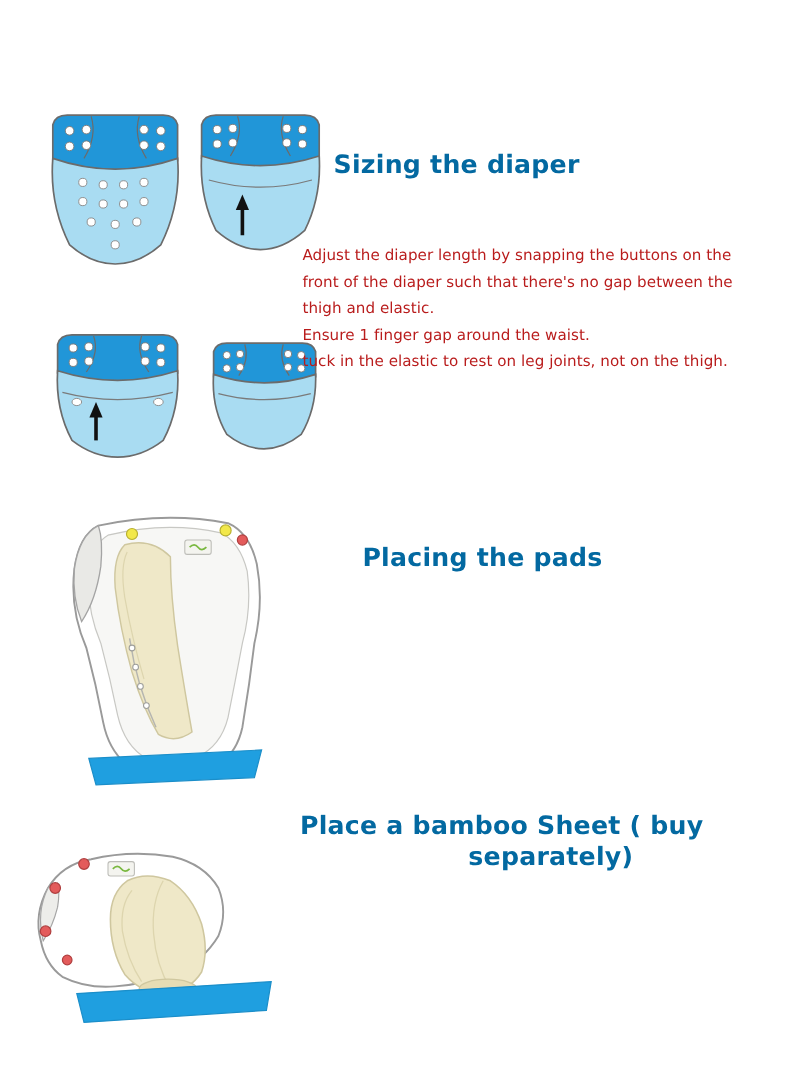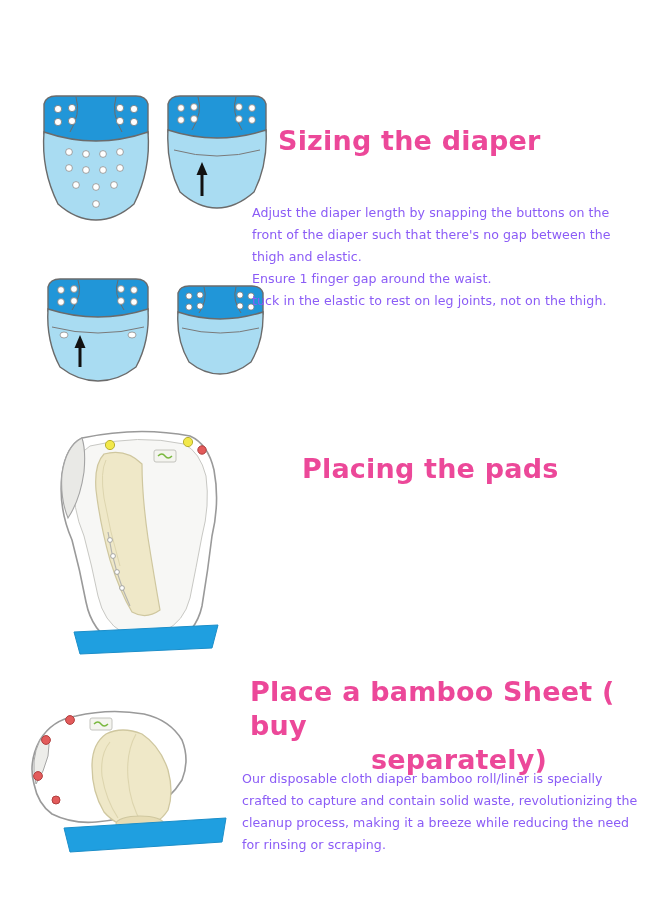--- a/index.html
+++ b/index.html
@@ -20,30 +20,30 @@
     position: absolute;
     inset: 0;
     background: #ffffff;
   }
 
   
   .heading {
     position: absolute;
     font-family: "DejaVu Sans", sans-serif;
     font-weight: 700;
-    font-size: 27px;
-    color: #ec4899;
+    font-size: 21px;
+    color: #0369a1;
     letter-spacing: 0.2px;
     line-height: 1.25;
   }
   .body-text {
     position: absolute;
     font-family: "DejaVu Sans", sans-serif;
     font-size: 12.6px;
-    color: #8b5cf6;
+    color: #b91c1c;
     line-height: 1.75;
     letter-spacing: 0.05px;
   }
 
   
   #sec1-heading { left: 278px; top: 124px; }
   #sec1-text    { left: 252px; top: 202px; width: 382px; }
 
   
   #sec2-heading { left: 278px; top: 452px; margin-left: 24px; }
@@ -221,15 +221,14 @@
 tuck in the elastic to rest on leg joints, not on the thigh.</div>
 
   <div class="heading" id="sec2-heading">Placing the pads</div>
 
 
   <div class="heading" id="sec3-heading">
     <span>Place a bamboo Sheet ( buy</span>
     <span class="line2">separately)</span>
   </div>
 
-  <div class="body-text" id="sec3-text">Our disposable cloth diaper bamboo roll/liner is specially crafted to capture and contain solid waste, revolutionizing the cleanup process, making it a breeze while reducing the need for rinsing or scraping.</div>
 
 </div>
 
 </body></html>

